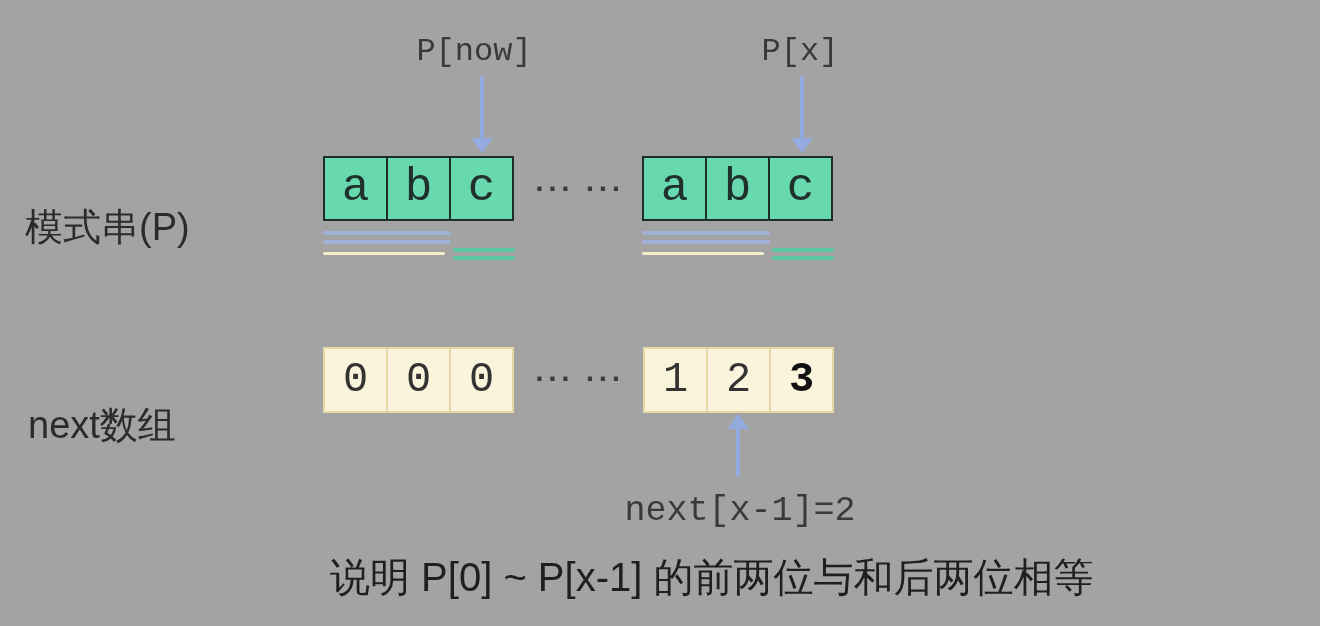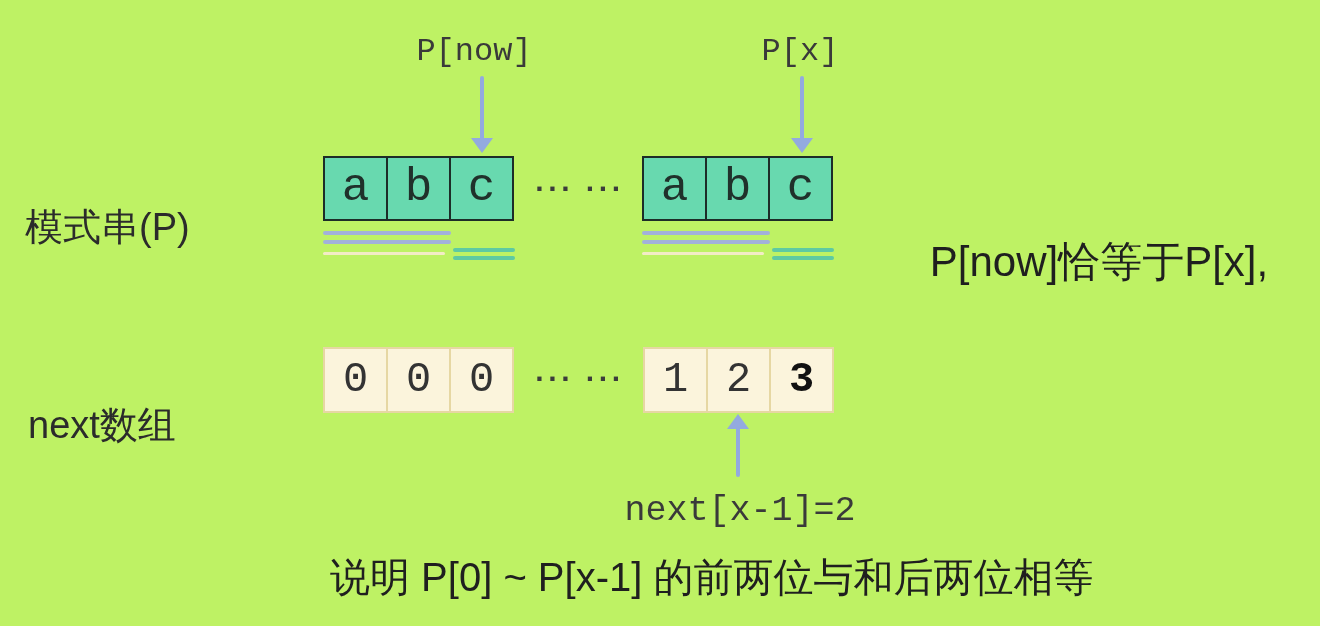--- a/index.html
+++ b/index.html
@@ -3,21 +3,21 @@
 <meta charset="utf-8">
 <style>
   * { margin: 0; padding: 0; box-sizing: border-box; }
   html, body { background: #ffffff; }
   body { font-family: "Liberation Sans", "DejaVu Sans", sans-serif; }
 
   .canvas {
     position: relative;
     width: 1320px;
     height: 626px;
-    background: #bef264;
+    background: #a3a3a3;
     overflow: hidden;
   }
 
   .mono { font-family: "Liberation Mono", "DejaVu Sans Mono", monospace; }
 
   
   .row-label {
     position: absolute;
     font-size: 38px;
     color: #2b2b2b;
@@ -215,21 +215,20 @@
 
   <div class="underlines" id="underlines-right">
     <div class="u u-blue-1"></div>
     <div class="u u-blue-2"></div>
     <div class="u u-yellow"></div>
     <div class="u u-green-1"></div>
     <div class="u u-green-2"></div>
   </div>
 
   <div class="side-note">
-    <div>P[now]恰等于P[x],</div>
   </div>
 
   <div class="row-label" id="next-row-label">next数组</div>
 
   <div class="cell-group next-group" id="next-group-left">
     <div class="cell mono">0</div>
     <div class="cell mono">0</div>
     <div class="cell mono">0</div>
   </div>
 

